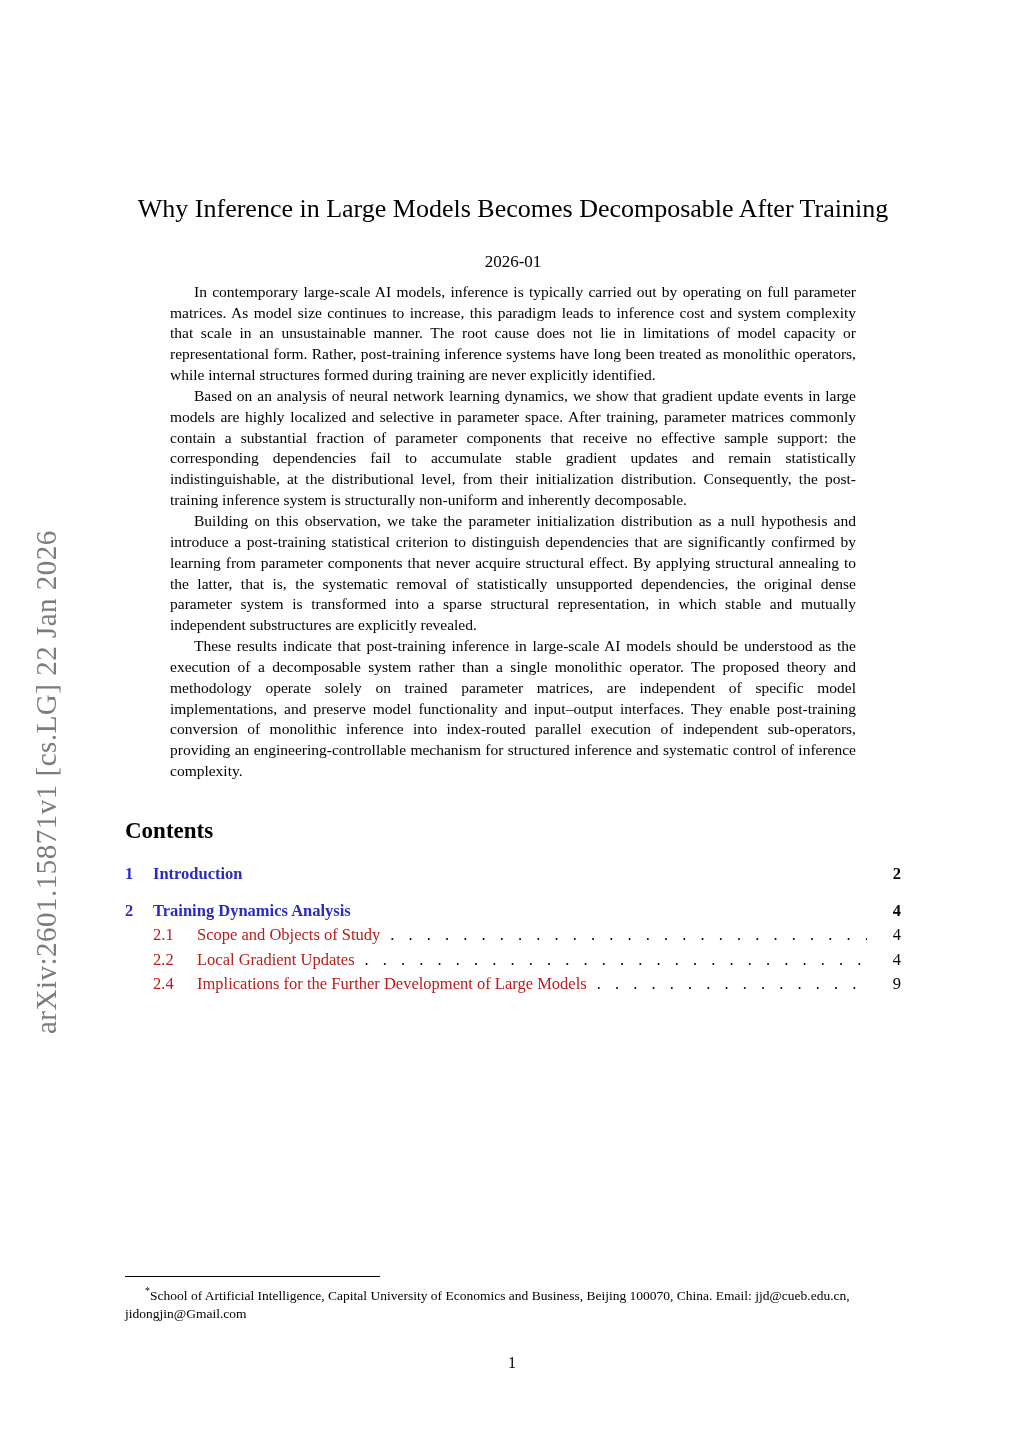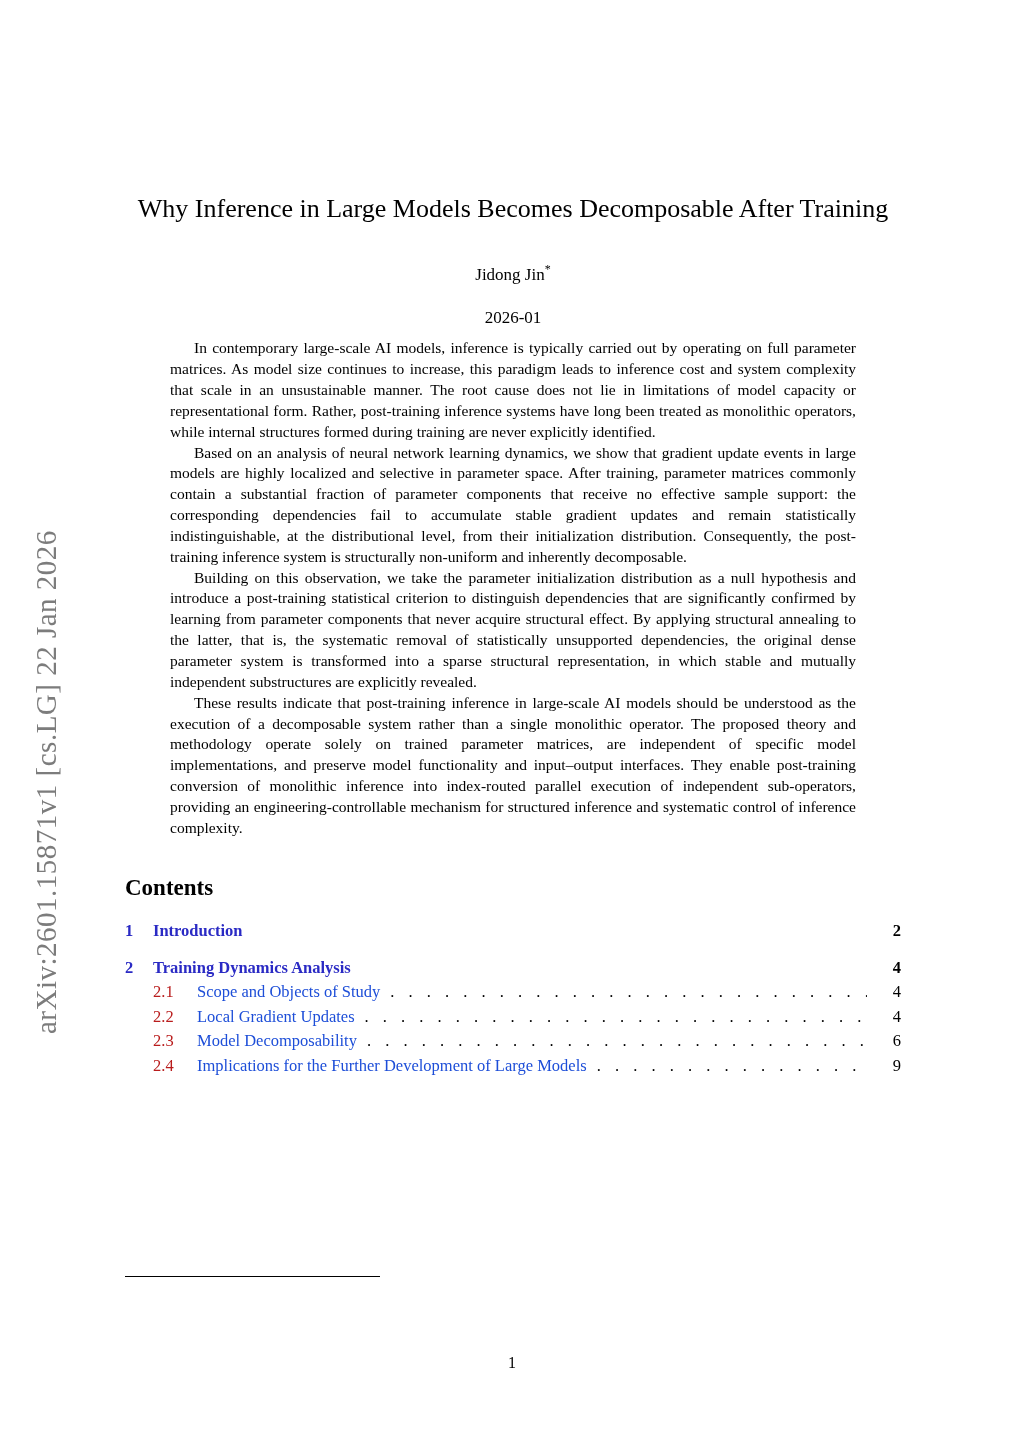--- a/index.html
+++ b/index.html
@@ -75,21 +75,21 @@
   .toc-section .toc-title { color: #2a2ac4; }
   .toc-section .toc-num { width: 28px; }
   .toc-section .toc-page { color: #000; }
   .toc-spacer { flex: 1; }
   .toc-sub {
     margin-left: 28px;
     margin-top: 4.5px;
     font-weight: normal;
   }
   .toc-sub .toc-num { width: 44px; color: #b91c1c; }
-  .toc-sub .toc-title { color: #1d4ed8; }
+  .toc-sub .toc-title { color: #b91c1c; }
   .toc-page { width: 26px; text-align: right; }
   .dots {
     flex: 1;
     overflow: hidden;
     white-space: nowrap;
     margin: 0 8px 0 10px;
     color: #000;
   }
   .dots::after {
     content: ". . . . . . . . . . . . . . . . . . . . . . . . . . . . . . . . . . . . . . . . . . . . . . . . . . . . . . . . .";
@@ -134,21 +134,20 @@
 <body>
 
 <div class="page">
 
   <div class="watermark">arXiv:2601.15871v1  [cs.LG]  22 Jan 2026</div>
 
   <div class="content">
 
     <h1 class="title">Why Inference in Large Models Becomes Decomposable After Training</h1>
 
-    <div class="author"><span>Jidong Jin</span><sup>*</sup></div>
 
     <div class="date">2026-01</div>
 
 
     <div class="abstract-body">
       <p>In contemporary large-scale AI models, inference is typically carried out by operating on full parameter matrices. As model size continues to increase, this paradigm leads to inference cost and system complexity that scale in an unsustainable manner. The root cause does not lie in limitations of model capacity or representational form. Rather, post-training inference systems have long been treated as monolithic operators, while internal structures formed during training are never explicitly identified.</p>
       <p>Based on an analysis of neural network learning dynamics, we show that gradient update events in large models are highly localized and selective in parameter space. After training, parameter matrices commonly contain a substantial fraction of parameter components that receive no effective sample support: the corresponding dependencies fail to accumulate stable gradient updates and remain statistically indistinguishable, at the distributional level, from their initialization distribution. Consequently, the post-training inference system is structurally non-uniform and inherently decomposable.</p>
       <p>Building on this observation, we take the parameter initialization distribution as a null hypothesis and introduce a post-training statistical criterion to distinguish dependencies that are significantly confirmed by learning from parameter components that never acquire structural effect. By applying structural annealing to the latter, that is, the systematic removal of statistically unsupported dependencies, the original dense parameter system is transformed into a sparse structural representation, in which stable and mutually independent substructures are explicitly revealed.</p>
       <p>These results indicate that post-training inference in large-scale AI models should be understood as the execution of a decomposable system rather than a single monolithic operator. The proposed theory and methodology operate solely on trained parameter matrices, are independent of specific model implementations, and preserve model functionality and input–output interfaces. They enable post-training conversion of monolithic inference into index-routed parallel execution of independent sub-operators, providing an engineering-controllable mechanism for structured inference and systematic control of inference complexity.</p>
     </div>
@@ -178,37 +177,32 @@
         <span class="toc-page">4</span>
       </div>
 
       <div class="toc-row toc-sub">
         <span class="toc-num">2.2</span>
         <span class="toc-title">Local Gradient Updates</span>
         <span class="dots"></span>
         <span class="toc-page">4</span>
       </div>
 
-      <div class="toc-row toc-sub">
-        <span class="toc-num">2.3</span>
-        <span class="toc-title">Model Decomposability</span>
-        <span class="dots"></span>
-        <span class="toc-page">6</span>
-      </div>
 
       <div class="toc-row toc-sub">
         <span class="toc-num">2.4</span>
         <span class="toc-title">Implications for the Further Development of Large Models</span>
         <span class="dots"></span>
         <span class="toc-page">9</span>
       </div>
 
     </div>
 
   </div>
 
   <div class="footnote">
     <div class="footnote-rule"></div>
+    <div class="footnote-text"><sup>*</sup><span>School of Artificial Intelligence, Capital University of Economics and Business, Beijing 100070, China. Email: jjd@cueb.edu.cn, jidongjin@Gmail.com</span></div>
   </div>
 
   <div class="page-number">1</div>
 
 </div>
 
 </body></html>

